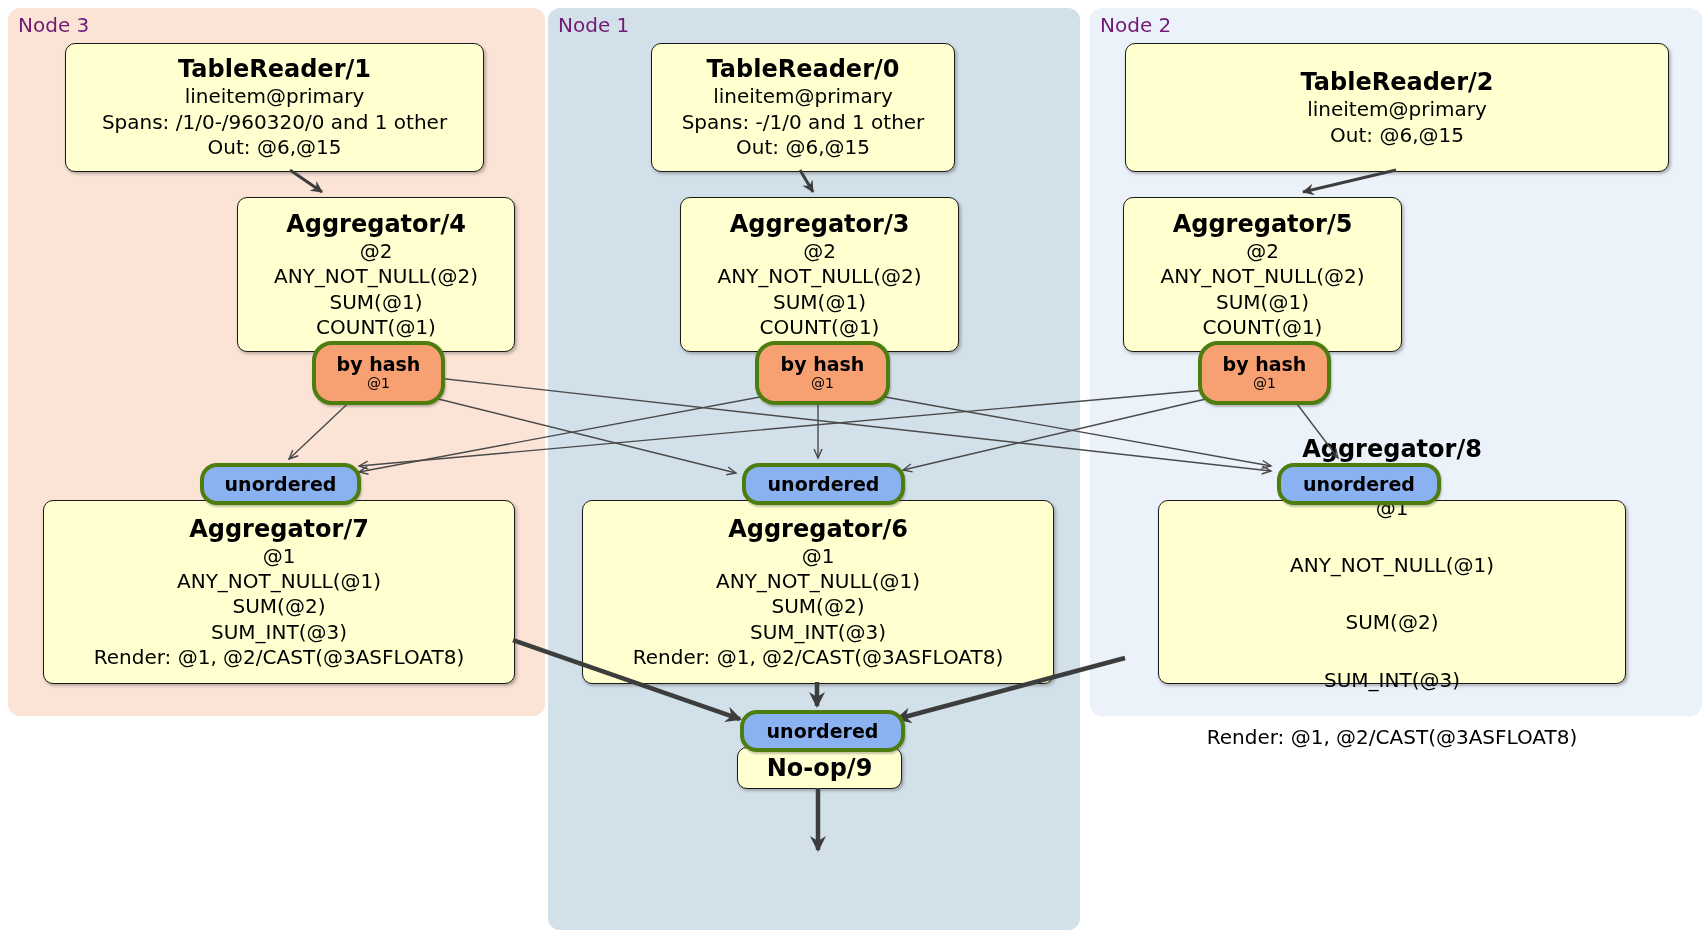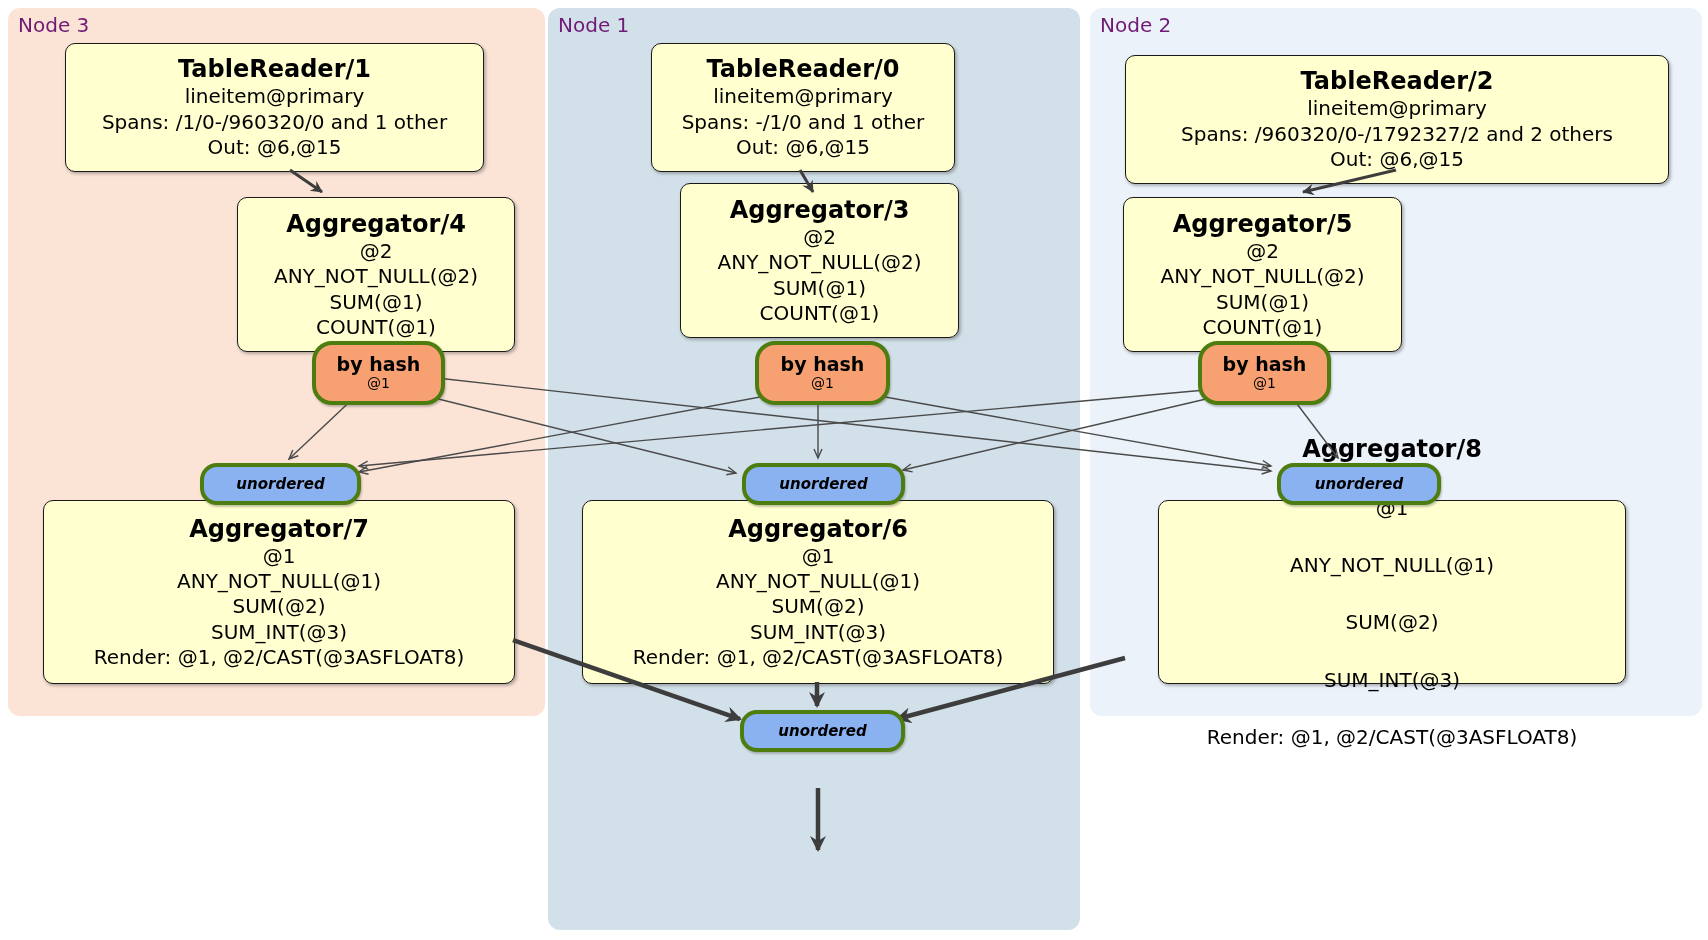--- a/index.html
+++ b/index.html
@@ -19,21 +19,21 @@
   .box-line{font-size:20px;line-height:1.27;}
   .oval{
     position:absolute;z-index:4;display:flex;flex-direction:column;justify-content:center;
     align-items:center;text-align:center;border:4px solid #4d7c0f;
     box-shadow:1px 1.5px 2px rgba(60,60,60,.3);
   }
   .byhash{background:#f7a173;border-radius:20px;}
   .byhash-label{font-size:19px;font-weight:bold;line-height:1.15;}
   .byhash-detail{font-size:14px;line-height:1.1;}
   .unordered{background:#8ab2f1;border-radius:17px;}
-  .unordered-label{font-size:15px;font-weight:bold;font-style:italic;}
+  .unordered-label{font-size:19px;font-weight:bold;}
 </style>
 </head>
 <body>
 
 <div class="canvas">
 
   <div class="region" style="left:8px;top:8px;width:537px;height:708px;background:#fbe3d6;"></div>
   <div class="region" style="left:548px;top:8px;width:532px;height:922px;background:#d2e0e9;"></div>
   <div class="region" style="left:1090px;top:8px;width:612px;height:708px;background:#ecf2fa;"></div>
 
@@ -46,35 +46,34 @@
     <div class="box-line">lineitem@primary</div>
     <div class="box-line">Spans: /1/0-/960320/0 and 1 other</div>
     <div class="box-line">Out: @6,@15</div>
   </div>
   <div class="box" style="left:651px;top:43px;width:302px;height:127px;">
     <div class="box-title">TableReader/0</div>
     <div class="box-line">lineitem@primary</div>
     <div class="box-line">Spans: -/1/0 and 1 other</div>
     <div class="box-line">Out: @6,@15</div>
   </div>
-  <div class="box" style="left:1125px;top:55px;width:542px;height:127px;">
+  <div class="box" style="left:1125px;top:43px;width:542px;height:127px;">
     <div class="box-title">TableReader/2</div>
     <div class="box-line">lineitem@primary</div>
-    <div class="box-line">Spans: /960320/0-/1792327/2 and 2 others</div>
     <div class="box-line">Out: @6,@15</div>
   </div>
 
   <div class="box" style="left:237px;top:197px;width:276px;height:153px;">
     <div class="box-title">Aggregator/4</div>
     <div class="box-line">@2</div>
     <div class="box-line">ANY_NOT_NULL(@2)</div>
     <div class="box-line">SUM(@1)</div>
     <div class="box-line">COUNT(@1)</div>
   </div>
-  <div class="box" style="left:680px;top:183px;width:277px;height:153px;align-items:center;">
+  <div class="box" style="left:680px;top:197px;width:277px;height:153px;align-items:center;">
     <div class="box-title">Aggregator/3</div>
     <div class="box-line">@2</div>
     <div class="box-line">ANY_NOT_NULL(@2)</div>
     <div class="box-line">SUM(@1)</div>
     <div class="box-line">COUNT(@1)</div>
   </div>
   <div class="box" style="left:1123px;top:197px;width:277px;height:153px;">
     <div class="box-title">Aggregator/5</div>
     <div class="box-line">@2</div>
     <div class="box-line">ANY_NOT_NULL(@2)</div>
@@ -100,20 +99,23 @@
   </div>
   <div class="box" style="left:1158px;top:500px;width:466px;height:182px;gap:32px;">
     <div class="box-title">Aggregator/8</div>
     <div class="box-line">@1</div>
     <div class="box-line">ANY_NOT_NULL(@1)</div>
     <div class="box-line">SUM(@2)</div>
     <div class="box-line">SUM_INT(@3)</div>
     <div class="box-line">Render: @1, @2/CAST(@3ASFLOAT8)</div>
   </div>
 
+  <div class="box" style="left:737px;top:747px;width:163px;height:40px;">
+    <div class="box-title">No-op/9</div>
+  </div>
 
   <svg class="svg-layer" width="1708" height="940" viewBox="0 0 1708 940">
     <defs>
       <marker id="ah-thin" markerUnits="userSpaceOnUse" markerWidth="14" markerHeight="12" refX="10" refY="5" orient="auto">
         <path d="M1,1 L10,5 L1,9" fill="none" stroke="#4a4a4a" stroke-width="1.4"></path>
       </marker>
       <marker id="ah-mid" markerUnits="userSpaceOnUse" markerWidth="16" markerHeight="14" refX="11" refY="6" orient="auto">
         <path d="M0,0 L12,6 L0,12 L4,6 z" fill="#3d3d3d"></path>
       </marker>
       <marker id="ah-thick" markerUnits="userSpaceOnUse" markerWidth="22" markerHeight="18" refX="14" refY="8" orient="auto">

